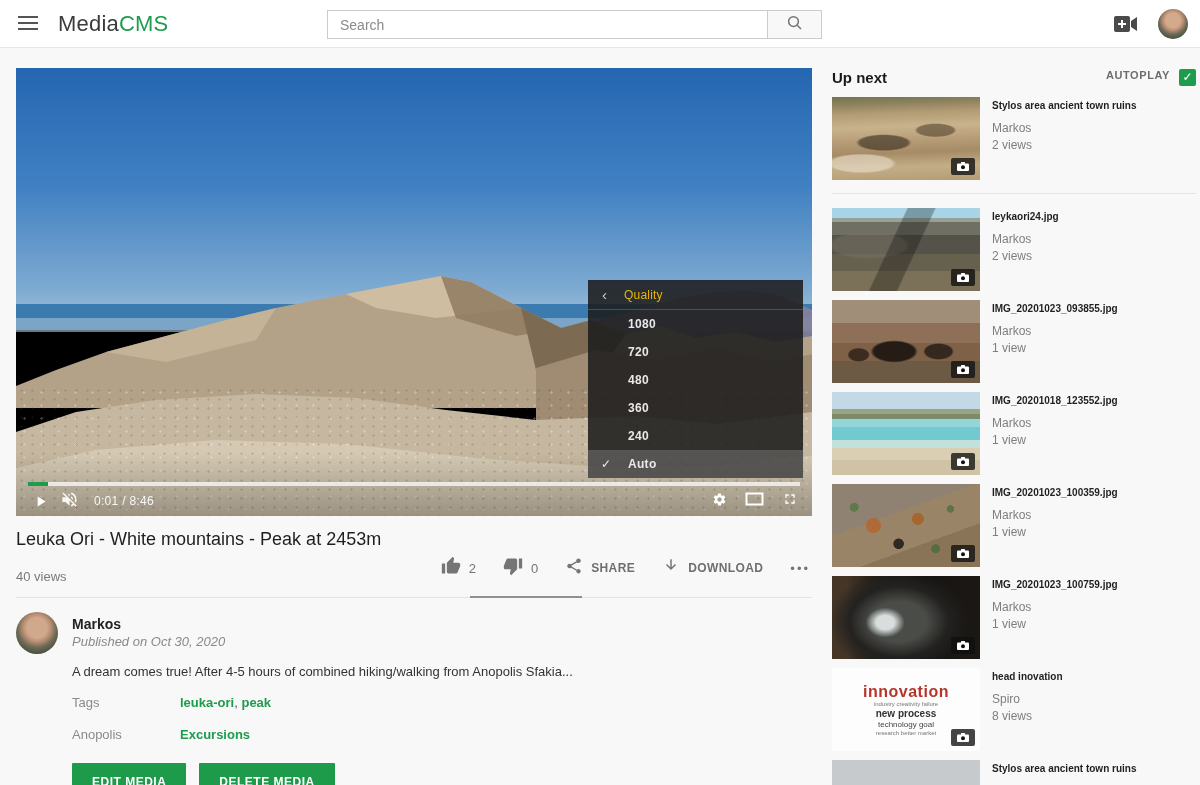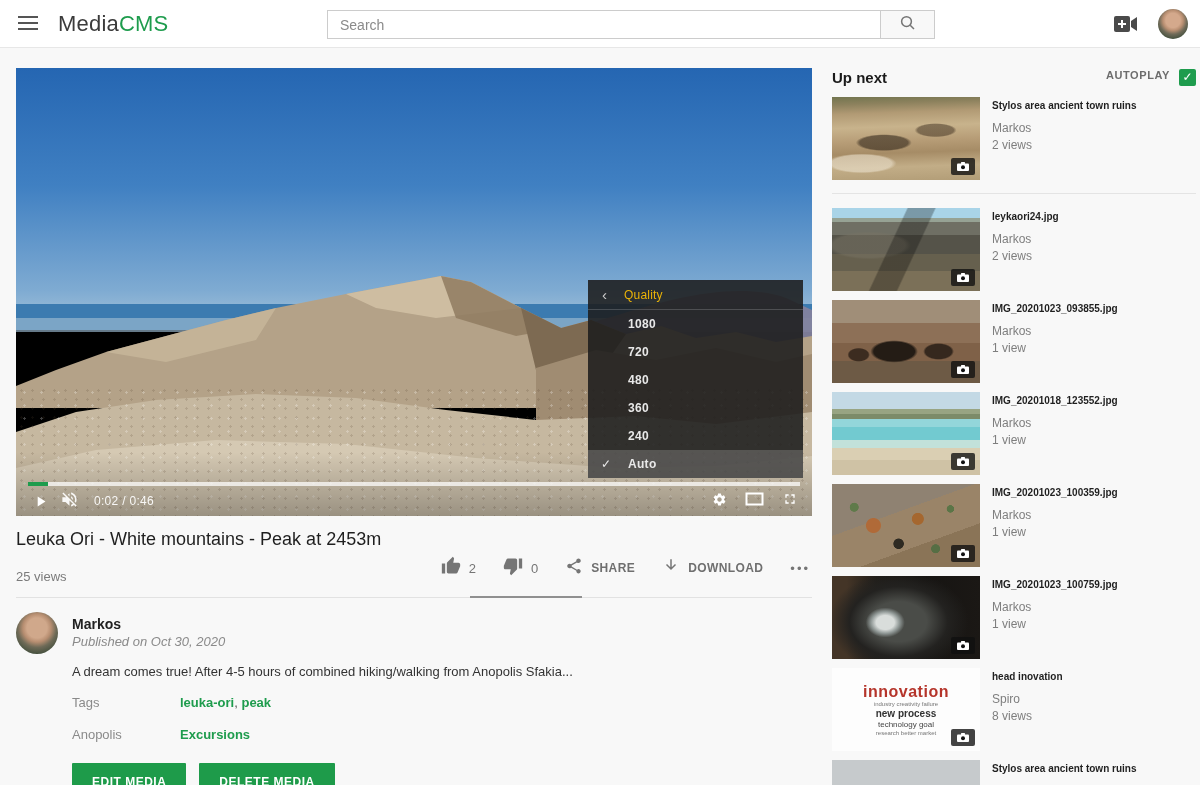--- a/index.html
+++ b/index.html
@@ -6,21 +6,21 @@
   html,body { width:1200px; height:785px; overflow:hidden; }
   body { font-family:"Liberation Sans", sans-serif; background:#f8f8f8; position:relative; }
 
   
   .header { position:absolute; left:0; top:0; width:1200px; height:48px; background:#fff;
             border-bottom:1px solid #e7e7e7; z-index:50; }
   .hamburger { position:absolute; left:18px; top:16px; width:20px; height:15px; cursor:pointer; }
   .hamburger div { height:2px; background:#555; margin-bottom:4px; }
   .logo { position:absolute; left:58px; top:11px; font-size:22px; letter-spacing:.2px; }
   .logo .lm { color:#3b3b3b; } .logo .lc { color:#1e9c4d; }
-  .search-wrap { position:absolute; left:327px; top:10px; width:608px; height:29px; display:flex; }
+  .search-wrap { position:absolute; left:327px; top:10px; width:495px; height:29px; display:flex; }
   .search-input { flex:1; height:29px; border:1px solid #ccc; border-right:none; padding:0 12px;
                   font-size:14px; color:#333; background:#fff; outline:none; }
   .search-input::placeholder { color:#8a8a8a; }
   .search-btn { width:55px; height:29px; border:1px solid #ccc; background:#f8f8f8;
                 display:flex; align-items:center; justify-content:center; cursor:pointer; }
   .upload-ic { position:absolute; right:62px; top:15px; width:24px; height:18px; cursor:pointer; }
   .avatar-sm { position:absolute; right:12px; top:9px; width:30px; height:30px; border-radius:50%;
                cursor:pointer;
                background: radial-gradient(circle at 50% 38%, #d4a98c 0 30%, #b98f72 42%, #6f6a58 58%, #44503e 78%, #39453a 100%); }
 
@@ -217,21 +217,21 @@
           <path d="M8 5v14l11-7z" fill="#fff"></path>
         </svg>
     </div>
     <div class="ctrl-btn" style="width:30px">
       <span>
         <svg width="19" height="19" viewBox="0 0 24 24">
             <path d="M16.5 12c0-1.77-1.02-3.29-2.5-4.03v2.21l2.45 2.45c.03-.2.05-.41.05-.63zm2.5 0c0 .94-.2 1.82-.54 2.64l1.51 1.51C20.63 14.91 21 13.5 21 12c0-4.28-2.99-7.86-7-8.77v2.06c2.89.86 5 3.54 5 6.71zM4.27 3 3 4.27 7.73 9H3v6h4l5 5v-6.73l4.25 4.25c-.67.52-1.42.93-2.25 1.18v2.06c1.38-.31 2.63-.95 3.69-1.81L19.73 21 21 19.73l-9-9L4.27 3zM12 4 9.91 6.09 12 8.18V4z" fill="rgba(255,255,255,.92)"></path>
           </svg>
       </span>
     </div>
-    <span class="time">0:02 / 0:46</span>
+    <span class="time">0:01 / 8:46</span>
     <div class="ctrl-spacer"></div>
     <div class="ctrl-right">
       <div class="ctrl-btn">
         <span>
           <svg width="15" height="15" viewBox="0 0 24 24">
               <path d="M19.14 12.94c.04-.3.06-.61.06-.94 0-.32-.02-.64-.07-.94l2.03-1.58c.18-.14.23-.41.12-.61l-1.92-3.32c-.12-.22-.37-.29-.59-.22l-2.39.96c-.5-.38-1.03-.7-1.62-.94l-.36-2.54c-.04-.24-.24-.41-.48-.41h-3.84c-.24 0-.43.17-.47.41l-.36 2.54c-.59.24-1.13.57-1.62.94l-2.39-.96c-.22-.08-.47 0-.59.22L2.74 8.87c-.12.21-.08.47.12.61l2.03 1.58c-.05.3-.09.63-.09.94s.02.64.07.94l-2.03 1.58c-.18.14-.23.41-.12.61l1.92 3.32c.12.22.37.29.59.22l2.39-.96c.5.38 1.03.7 1.62.94l.36 2.54c.05.24.24.41.48.41h3.84c.24 0 .44-.17.47-.41l.36-2.54c.59-.24 1.13-.56 1.62-.94l2.39.96c.22.08.47 0 .59-.22l1.92-3.32c.12-.22.07-.47-.12-.61l-2.01-1.58zM12 15.6c-1.98 0-3.6-1.62-3.6-3.6s1.62-3.6 3.6-3.6 3.6 1.62 3.6 3.6-1.62 3.6-3.6 3.6z" fill="#fff"></path>
             </svg>
         </span>
       </div>
       <div class="ctrl-btn">
@@ -247,21 +247,21 @@
               <path d="M7 14H5v5h5v-2H7v-3zm-2-4h2V7h3V5H5v5zm12 7h-3v2h5v-5h-2v3zM14 5v2h3v3h2V5h-5z" fill="#fff"></path>
             </svg>
         </span>
       </div>
     </div>
   </div>
 </div>
 
 <div class="below">
   <h1 class="v-title">Leuka Ori - White mountains - Peak at 2453m</h1>
-  <div class="v-views">25 views</div>
+  <div class="v-views">40 views</div>
 
   <div class="actions">
     <div class="act">
       <span>
         <svg width="20" height="20" viewBox="0 0 24 24">
             <path d="M1 21h4V9H1v12zm22-11c0-1.1-.9-2-2-2h-6.31l.95-4.57.03-.32c0-.41-.17-.79-.44-1.06L14.17 1 7.58 7.59C7.22 7.95 7 8.45 7 9v10c0 1.1.9 2 2 2h9c.83 0 1.54-.5 1.84-1.22l3.02-7.05c.09-.23.14-.47.14-.73v-2z" fill="#757575"></path>
           </svg>
       </span>
       <span class="act-count">2</span>
     </div>

